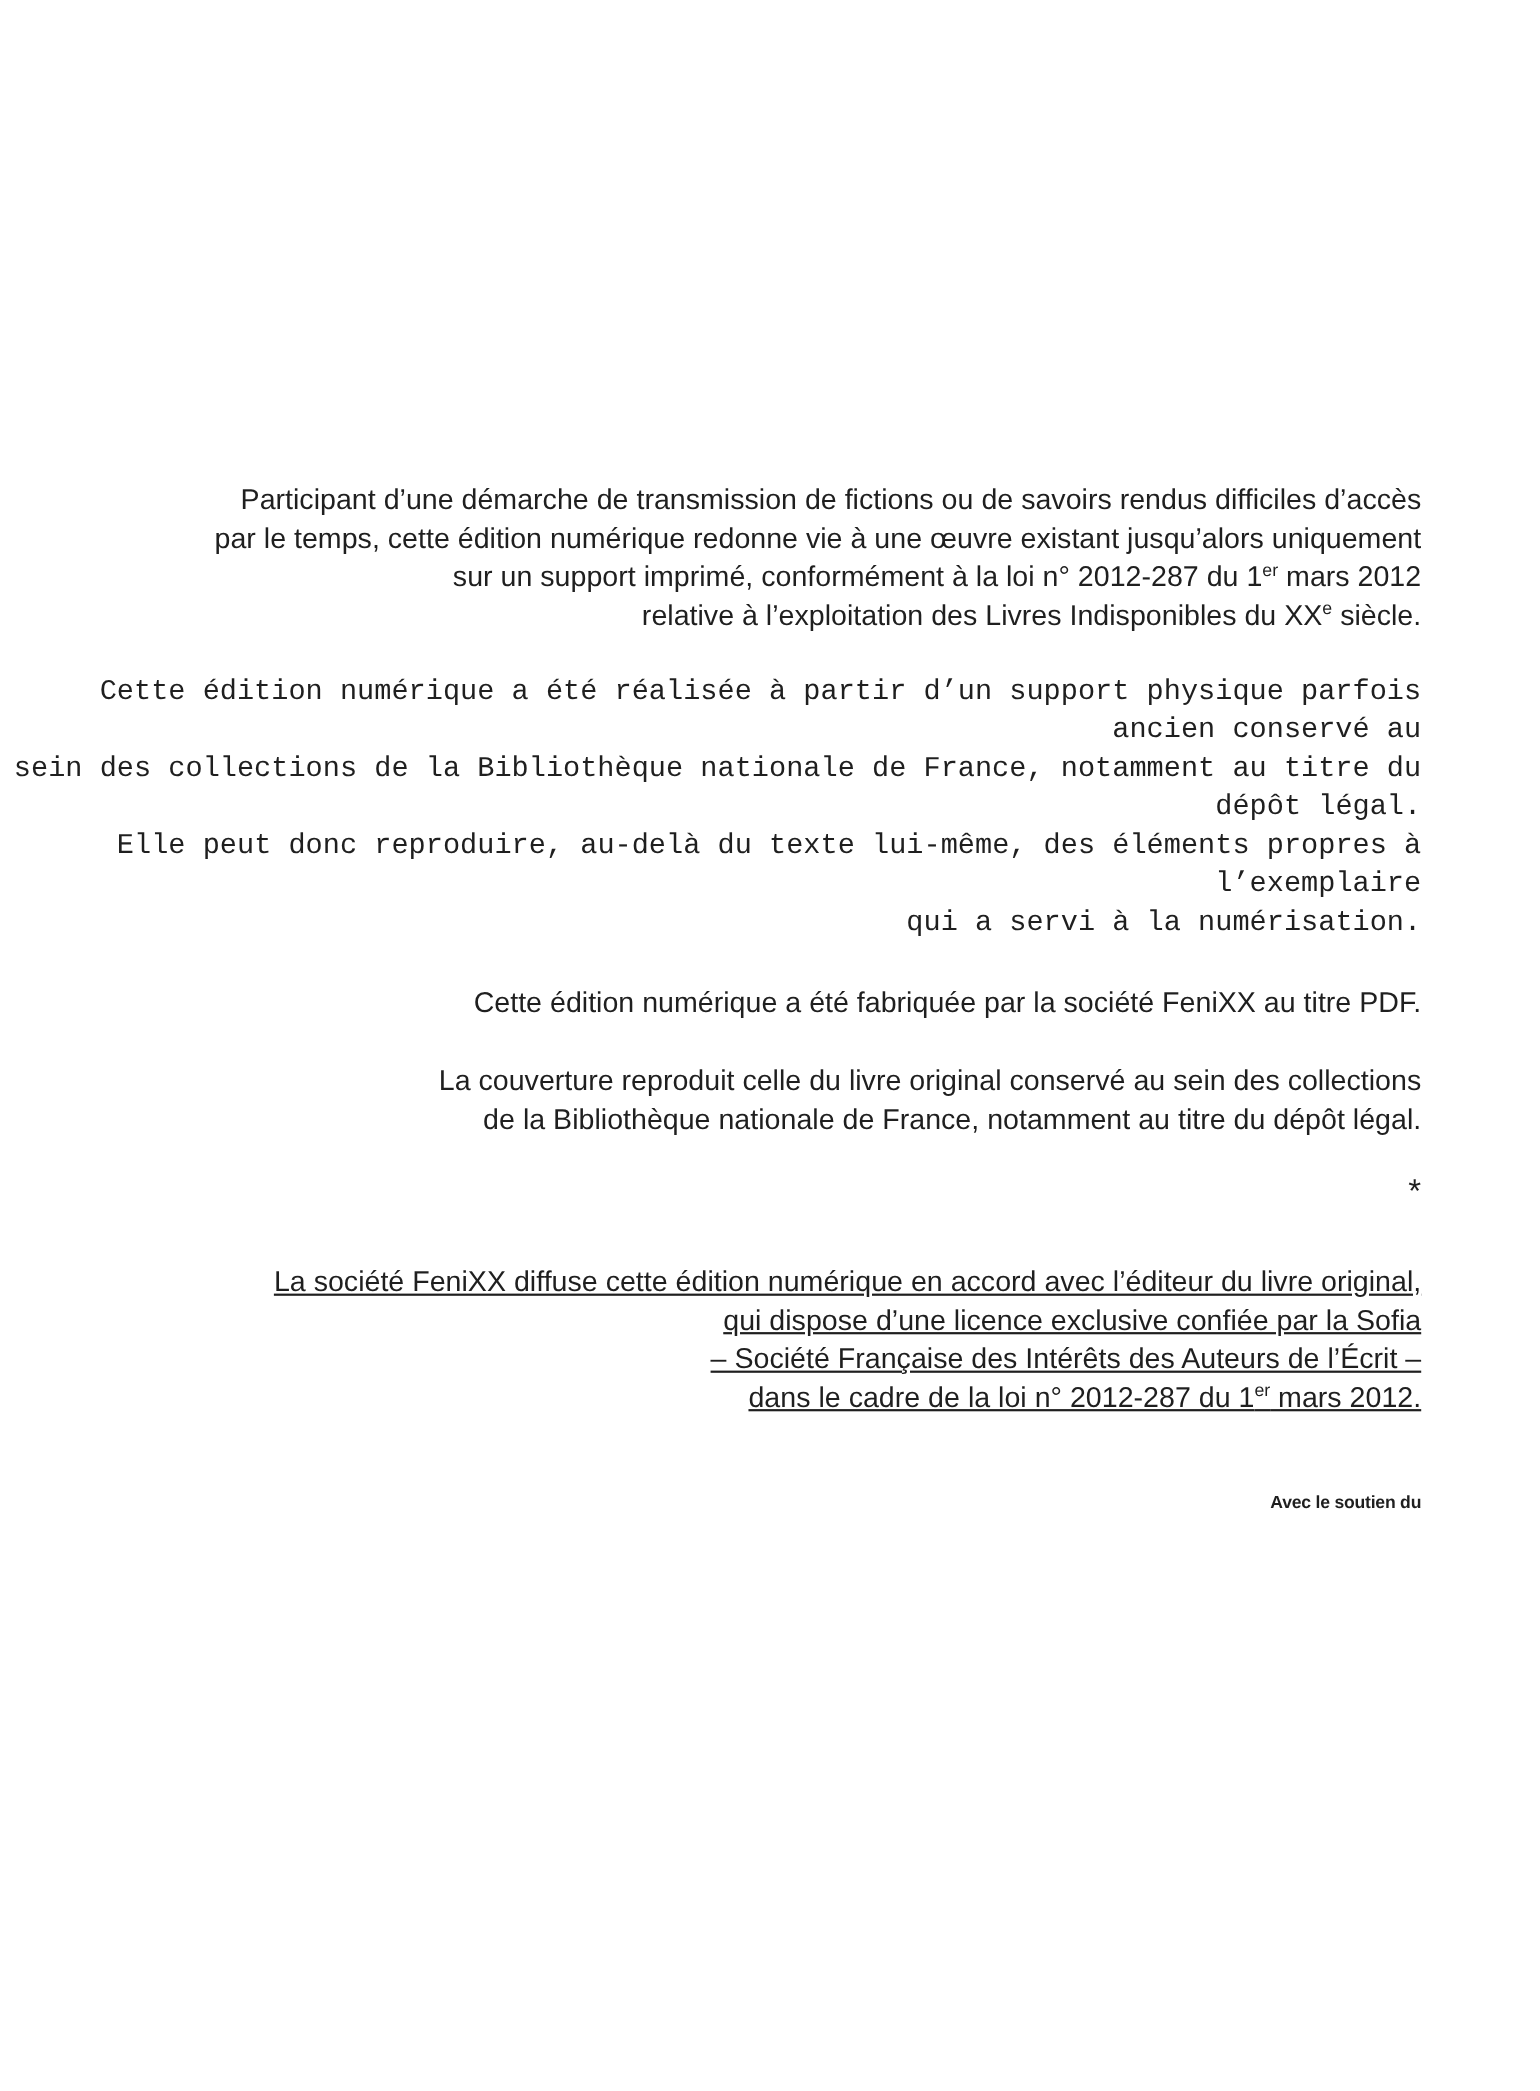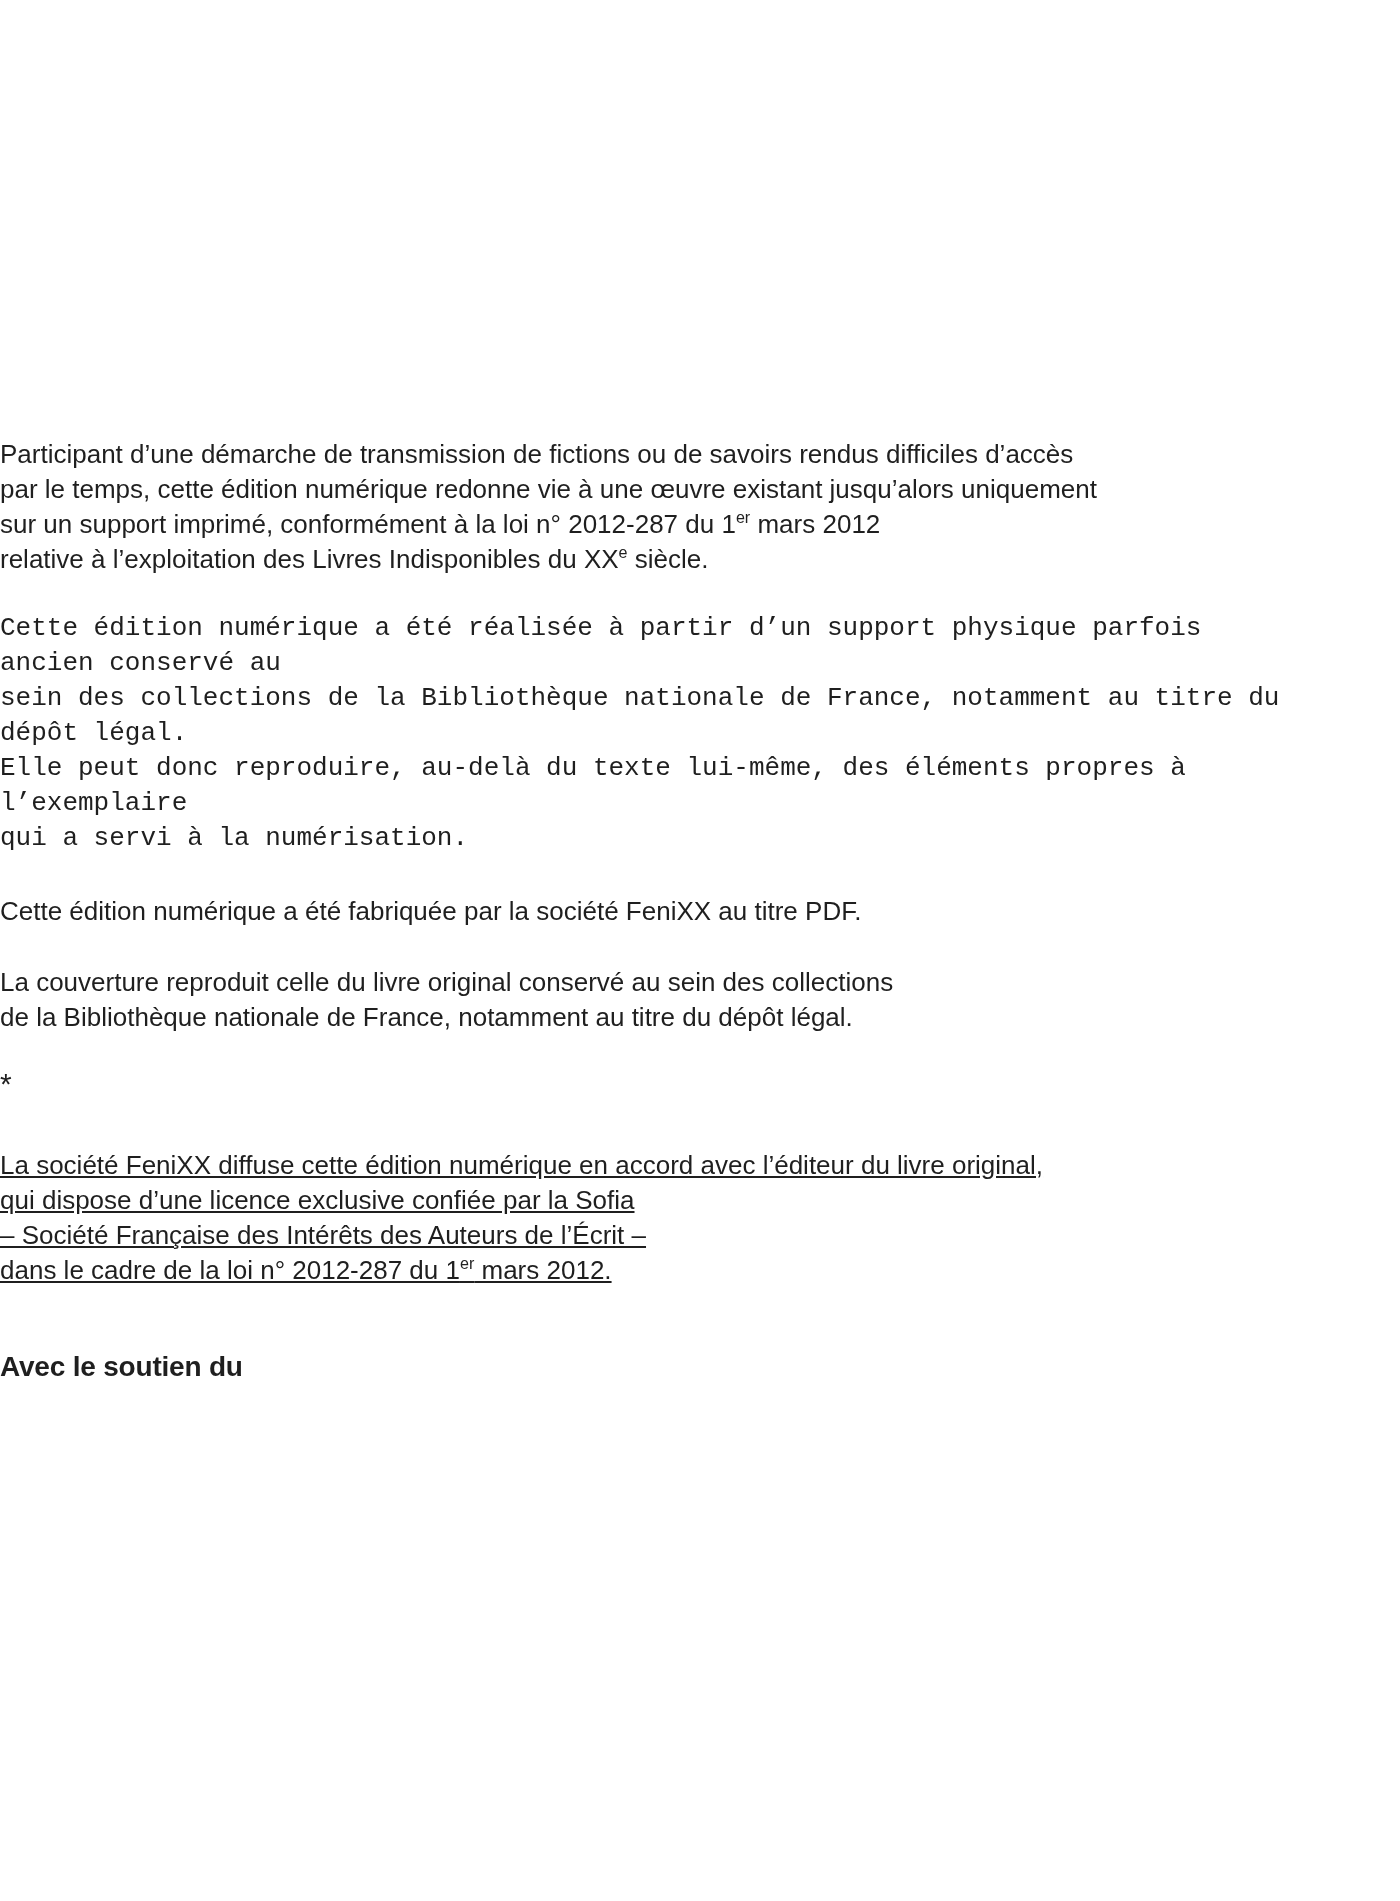--- a/index.html
+++ b/index.html
@@ -13,38 +13,38 @@
     width:1400px;height:1901px;
     background:var(--page-bg);
     color:var(--ink);
     font-family:"Liberation Sans",sans-serif;
     position:relative;
     overflow:hidden;
   }
   .doc{
     position:absolute;
     top:437px;left:0;width:1292px;
-    text-align:left;
+    text-align:right;
     font-size:26px;
     line-height:35px;
   }
   .para{margin:0;}
   .para sup{font-size:0.62em;line-height:0;vertical-align:super;}
   .p1{margin-bottom:34px;}
   .p2{margin-bottom:38px;font-family:Liberation Mono, monospace;}
   .p3{margin-bottom:36px;}
   .p4{margin-bottom:31px;}
   .star{
     font-size:30px;
     line-height:35px;
     margin-bottom:47px;
   }
   .p5{margin-bottom:64px;text-decoration:underline;}
   .support-label{
-    font-size:28px;
+    font-size:16px;
     line-height:30px;
     font-weight:700;
     letter-spacing:-0.2px;
     margin-bottom:14px;
   }
   .logo-wrap{line-height:0;}
   .logo-wrap svg{display:inline-block;}
   .logo-bg{fill:var(--logo-bg);}
   .logo-c{
     fill:none;

